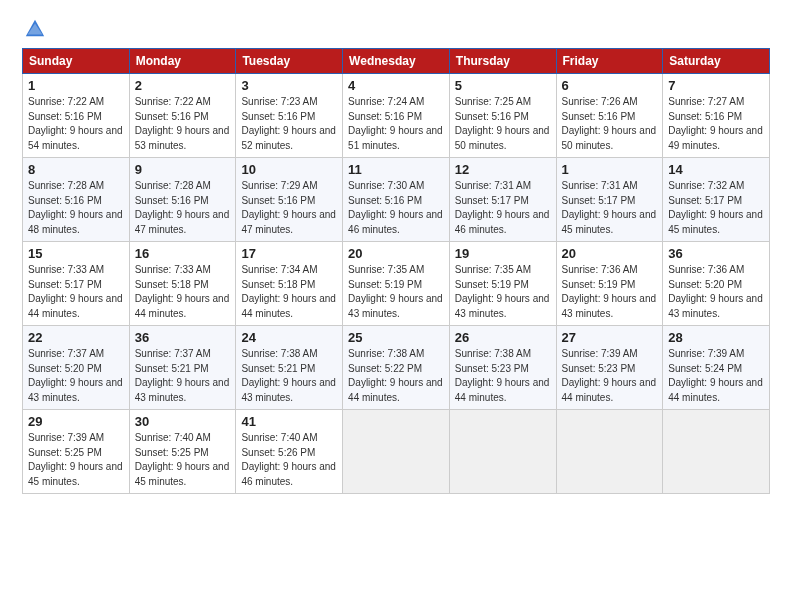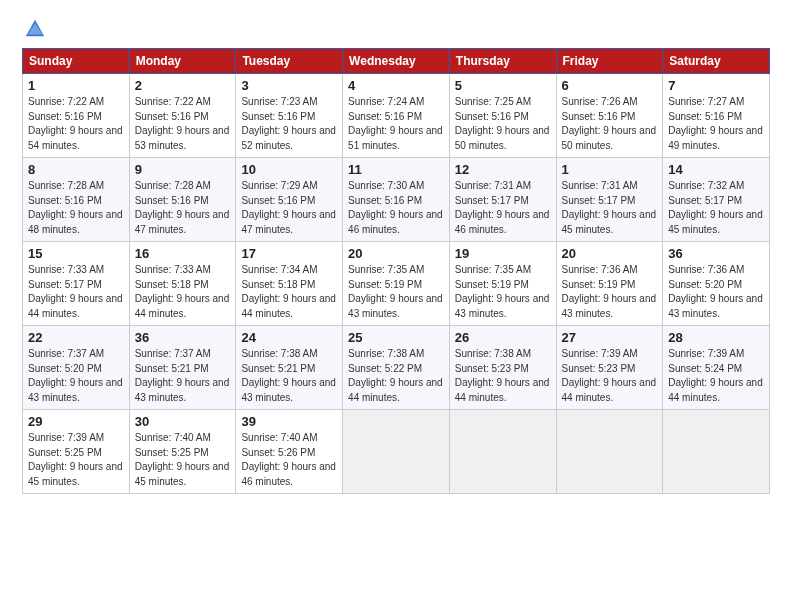--- a/index.html
+++ b/index.html
@@ -381,21 +381,21 @@
         </td>
           <td>
           <span class="day-num">30</span>
           <div class="day-info">
             Sunrise: 7:40 AM<br>
             Sunset: 5:25 PM<br>
             Daylight: 9 hours and 45 minutes.
           </div>
         </td>
           <td>
-          <span class="day-num">39</span>
+          <span class="day-num">41</span>
           <div class="day-info">
             Sunrise: 7:40 AM<br>
             Sunset: 5:26 PM<br>
             Daylight: 9 hours and 46 minutes.
           </div>
         </td>
           <td class="empty-cell"></td>
           <td class="empty-cell"></td>
           <td class="empty-cell"></td>
           <td class="empty-cell"></td>

